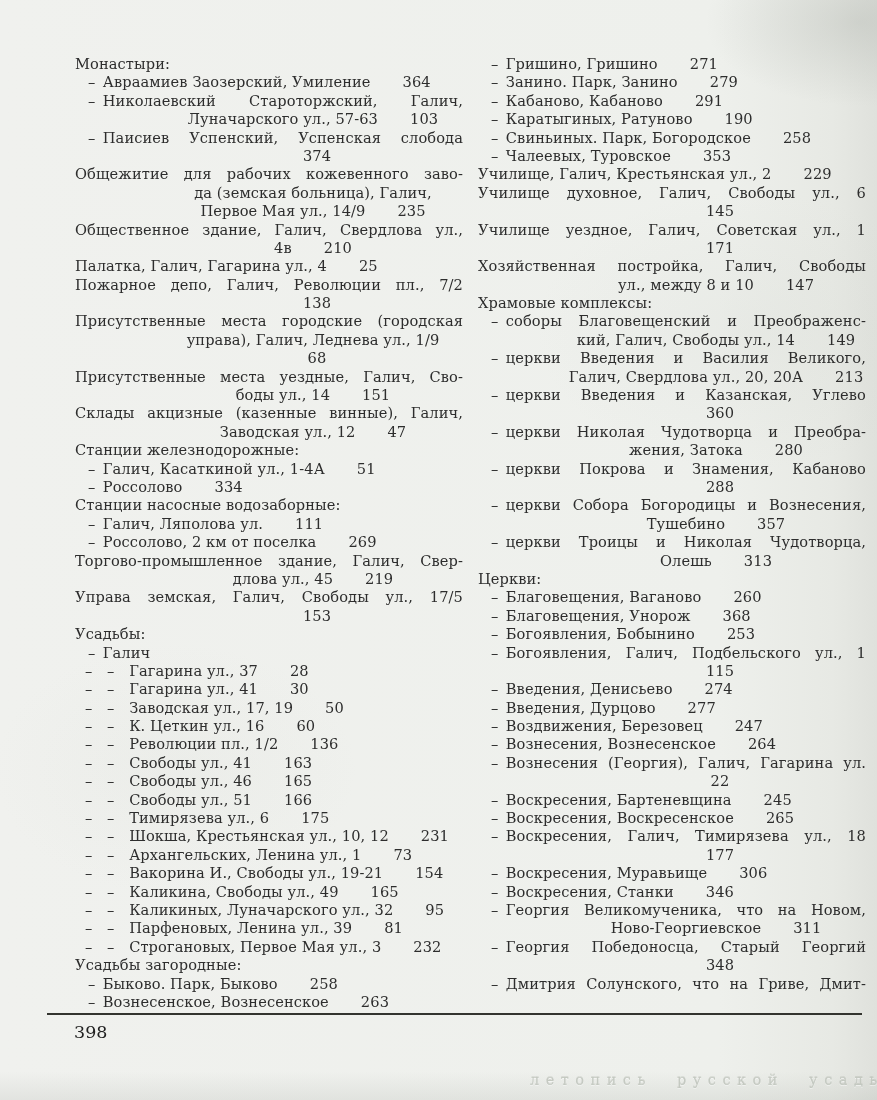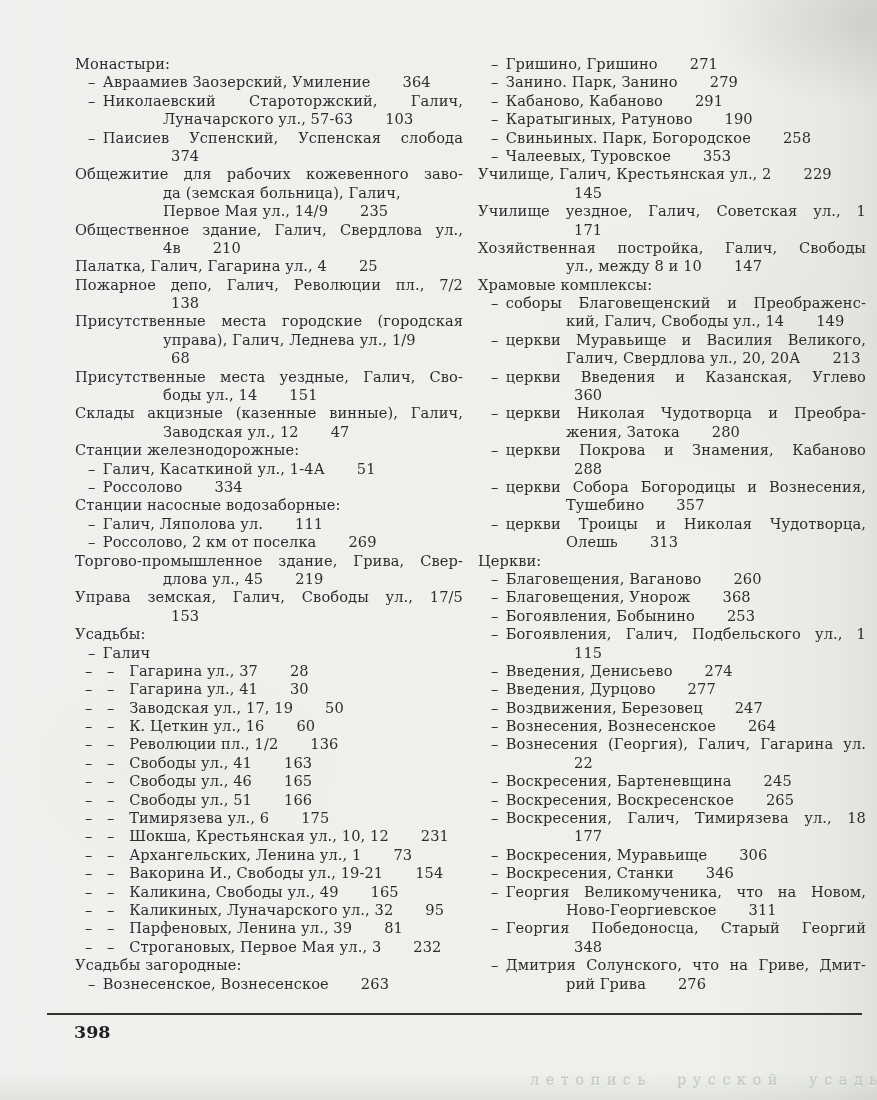--- a/index.html
+++ b/index.html
@@ -31,36 +31,36 @@
   }
   .col-left  { left: 75px; }
   .col-right { left: 478px; }
   .ln {
     height: 18.4px; line-height: 18.4px;
     white-space: nowrap;
   }
   .k-m  { padding-left: 0; }
   .k-s  { padding-left: 13px; }
   .k-s2 { padding-left: 10px; }
-  .k-c  { padding-left: 88px; }
+  .k-c  { padding-left: 88px; text-align: center; }
   .j {
     white-space: normal;
     text-align: justify;
     text-align-last: justify;
     overflow: hidden;
   }
   .pg { margin-left: 32px; }
   .pg0 { margin-left: 8px; }
   .rule {
     position: absolute; left: 47px; top: 1013px; width: 815px; height: 0;
     border-top: 2.4px solid #33342f;
   }
   .folio {
     position: absolute; left: 74px; top: 1022px;
-    font-size: 17.5px; font-weight: bold; color: #222;
+    font-size: 17.5px; font-weight: normal; color: #222;
   }
   .watermark {
     position: absolute; left: 530px; top: 1072px; width: 347px;
     font-size: 14.5px;
     color: rgba(196,201,193,0.95);
     letter-spacing: 6.5px;
     word-spacing: 14px;
     text-shadow: 0 1px 0 rgba(255,255,255,0.65), 0 -1px 0 rgba(120,125,118,0.18);
     white-space: nowrap;
   }
@@ -90,21 +90,21 @@
       <div class="ln k-m j"><span class="txt">Присутственные места уездные, Галич, Сво-</span></div>
       <div class="ln k-c"><span class="txt">боды ул., 14</span><span class="pg">151</span></div>
       <div class="ln k-m j"><span class="txt">Склады акцизные (казенные винные), Галич,</span></div>
       <div class="ln k-c"><span class="txt">Заводская ул., 12</span><span class="pg">47</span></div>
       <div class="ln k-m"><span class="txt">Станции железнодорожные:</span></div>
       <div class="ln k-s"><span class="txt">– Галич, Касаткиной ул., 1-4А</span><span class="pg">51</span></div>
       <div class="ln k-s"><span class="txt">– Россолово</span><span class="pg">334</span></div>
       <div class="ln k-m"><span class="txt">Станции насосные водозаборные:</span></div>
       <div class="ln k-s"><span class="txt">– Галич, Ляполова ул.</span><span class="pg">111</span></div>
       <div class="ln k-s"><span class="txt">– Россолово, 2 км от поселка</span><span class="pg">269</span></div>
-      <div class="ln k-m j"><span class="txt">Торгово-промышленное здание, Грива, Свер-</span></div>
+      <div class="ln k-m j"><span class="txt">Торгово-промышленное здание, Галич, Свер-</span></div>
       <div class="ln k-c"><span class="txt">длова ул., 45</span><span class="pg">219</span></div>
       <div class="ln k-m j"><span class="txt">Управа земская, Галич, Свободы ул., 17/5</span></div>
       <div class="ln k-c"><span class="pg pg0">153</span></div>
       <div class="ln k-m"><span class="txt">Усадьбы:</span></div>
       <div class="ln k-s"><span class="txt">– Галич</span></div>
       <div class="ln k-s2"><span class="txt">– – Гагарина ул., 37</span><span class="pg">28</span></div>
       <div class="ln k-s2"><span class="txt">– – Гагарина ул., 41</span><span class="pg">30</span></div>
       <div class="ln k-s2"><span class="txt">– – Заводская ул., 17, 19</span><span class="pg">50</span></div>
       <div class="ln k-s2"><span class="txt">– – К. Цеткин ул., 16</span><span class="pg">60</span></div>
       <div class="ln k-s2"><span class="txt">– – Революции пл., 1/2</span><span class="pg">136</span></div>
@@ -113,39 +113,41 @@
       <div class="ln k-s2"><span class="txt">– – Свободы ул., 51</span><span class="pg">166</span></div>
       <div class="ln k-s2"><span class="txt">– – Тимирязева ул., 6</span><span class="pg">175</span></div>
       <div class="ln k-s2"><span class="txt">– – Шокша, Крестьянская ул., 10, 12</span><span class="pg">231</span></div>
       <div class="ln k-s2"><span class="txt">– – Архангельских, Ленина ул., 1</span><span class="pg">73</span></div>
       <div class="ln k-s2"><span class="txt">– – Вакорина И., Свободы ул., 19-21</span><span class="pg">154</span></div>
       <div class="ln k-s2"><span class="txt">– – Каликина, Свободы ул., 49</span><span class="pg">165</span></div>
       <div class="ln k-s2"><span class="txt">– – Каликиных, Луначарского ул., 32</span><span class="pg">95</span></div>
       <div class="ln k-s2"><span class="txt">– – Парфеновых, Ленина ул., 39</span><span class="pg">81</span></div>
       <div class="ln k-s2"><span class="txt">– – Строгановых, Первое Мая ул., 3</span><span class="pg">232</span></div>
       <div class="ln k-m"><span class="txt">Усадьбы загородные:</span></div>
+      <div class="ln k-s"><span class="txt">– Быково. Парк, Быково</span><span class="pg">258</span></div>
       <div class="ln k-s"><span class="txt">– Вознесенское, Вознесенское</span><span class="pg">263</span></div>
     </div>
   <div class="col col-right">
       <div class="ln k-s"><span class="txt">– Гришино, Гришино</span><span class="pg">271</span></div>
       <div class="ln k-s"><span class="txt">– Занино. Парк, Занино</span><span class="pg">279</span></div>
       <div class="ln k-s"><span class="txt">– Кабаново, Кабаново</span><span class="pg">291</span></div>
       <div class="ln k-s"><span class="txt">– Каратыгиных, Ратуново</span><span class="pg">190</span></div>
       <div class="ln k-s"><span class="txt">– Свиньиных. Парк, Богородское</span><span class="pg">258</span></div>
       <div class="ln k-s"><span class="txt">– Чалеевых, Туровское</span><span class="pg">353</span></div>
       <div class="ln k-m"><span class="txt">Училище, Галич, Крестьянская ул., 2</span><span class="pg">229</span></div>
+      <div class="ln k-m j"><span class="txt">Училище духовное, Галич, Свободы ул., 6</span></div>
       <div class="ln k-c"><span class="pg pg0">145</span></div>
       <div class="ln k-m j"><span class="txt">Училище уездное, Галич, Советская ул., 1</span></div>
       <div class="ln k-c"><span class="pg pg0">171</span></div>
       <div class="ln k-m j"><span class="txt">Хозяйственная постройка, Галич, Свободы</span></div>
       <div class="ln k-c"><span class="txt">ул., между 8 и 10</span><span class="pg">147</span></div>
       <div class="ln k-m"><span class="txt">Храмовые комплексы:</span></div>
       <div class="ln k-s j"><span class="txt">– соборы Благовещенский и Преображенс-</span></div>
       <div class="ln k-c"><span class="txt">кий, Галич, Свободы ул., 14</span><span class="pg">149</span></div>
-      <div class="ln k-s j"><span class="txt">– церкви Муравьище и Василия Великого,</span></div>
+      <div class="ln k-s j"><span class="txt">– церкви Введения и Василия Великого,</span></div>
       <div class="ln k-c"><span class="txt">Галич, Свердлова ул., 20, 20А</span><span class="pg">213</span></div>
       <div class="ln k-s j"><span class="txt">– церкви Введения и Казанская, Углево</span></div>
       <div class="ln k-c"><span class="pg pg0">360</span></div>
       <div class="ln k-s j"><span class="txt">– церкви Николая Чудотворца и Преобра-</span></div>
       <div class="ln k-c"><span class="txt">жения, Затока</span><span class="pg">280</span></div>
       <div class="ln k-s j"><span class="txt">– церкви Покрова и Знамения, Кабаново</span></div>
       <div class="ln k-c"><span class="pg pg0">288</span></div>
       <div class="ln k-s j"><span class="txt">– церкви Собора Богородицы и Вознесения,</span></div>
       <div class="ln k-c"><span class="txt">Тушебино</span><span class="pg">357</span></div>
       <div class="ln k-s j"><span class="txt">– церкви Троицы и Николая Чудотворца,</span></div>
@@ -166,19 +168,18 @@
       <div class="ln k-s"><span class="txt">– Воскресения, Воскресенское</span><span class="pg">265</span></div>
       <div class="ln k-s j"><span class="txt">– Воскресения, Галич, Тимирязева ул., 18</span></div>
       <div class="ln k-c"><span class="pg pg0">177</span></div>
       <div class="ln k-s"><span class="txt">– Воскресения, Муравьище</span><span class="pg">306</span></div>
       <div class="ln k-s"><span class="txt">– Воскресения, Станки</span><span class="pg">346</span></div>
       <div class="ln k-s j"><span class="txt">– Георгия Великомученика, что на Новом,</span></div>
       <div class="ln k-c"><span class="txt">Ново-Георгиевское</span><span class="pg">311</span></div>
       <div class="ln k-s j"><span class="txt">– Георгия Победоносца, Старый Георгий</span></div>
       <div class="ln k-c"><span class="pg pg0">348</span></div>
       <div class="ln k-s j"><span class="txt">– Дмитрия Солунского, что на Гриве, Дмит-</span></div>
-      <div class="ln k-c"><span class="txt">рий Грива</span><span class="pg">276</span></div>
     </div>
 
   <div class="rule"></div>
   <div class="folio">398</div>
   <div class="watermark">летопись русской усадьбы</div>
 </div>
 
 </body></html>

